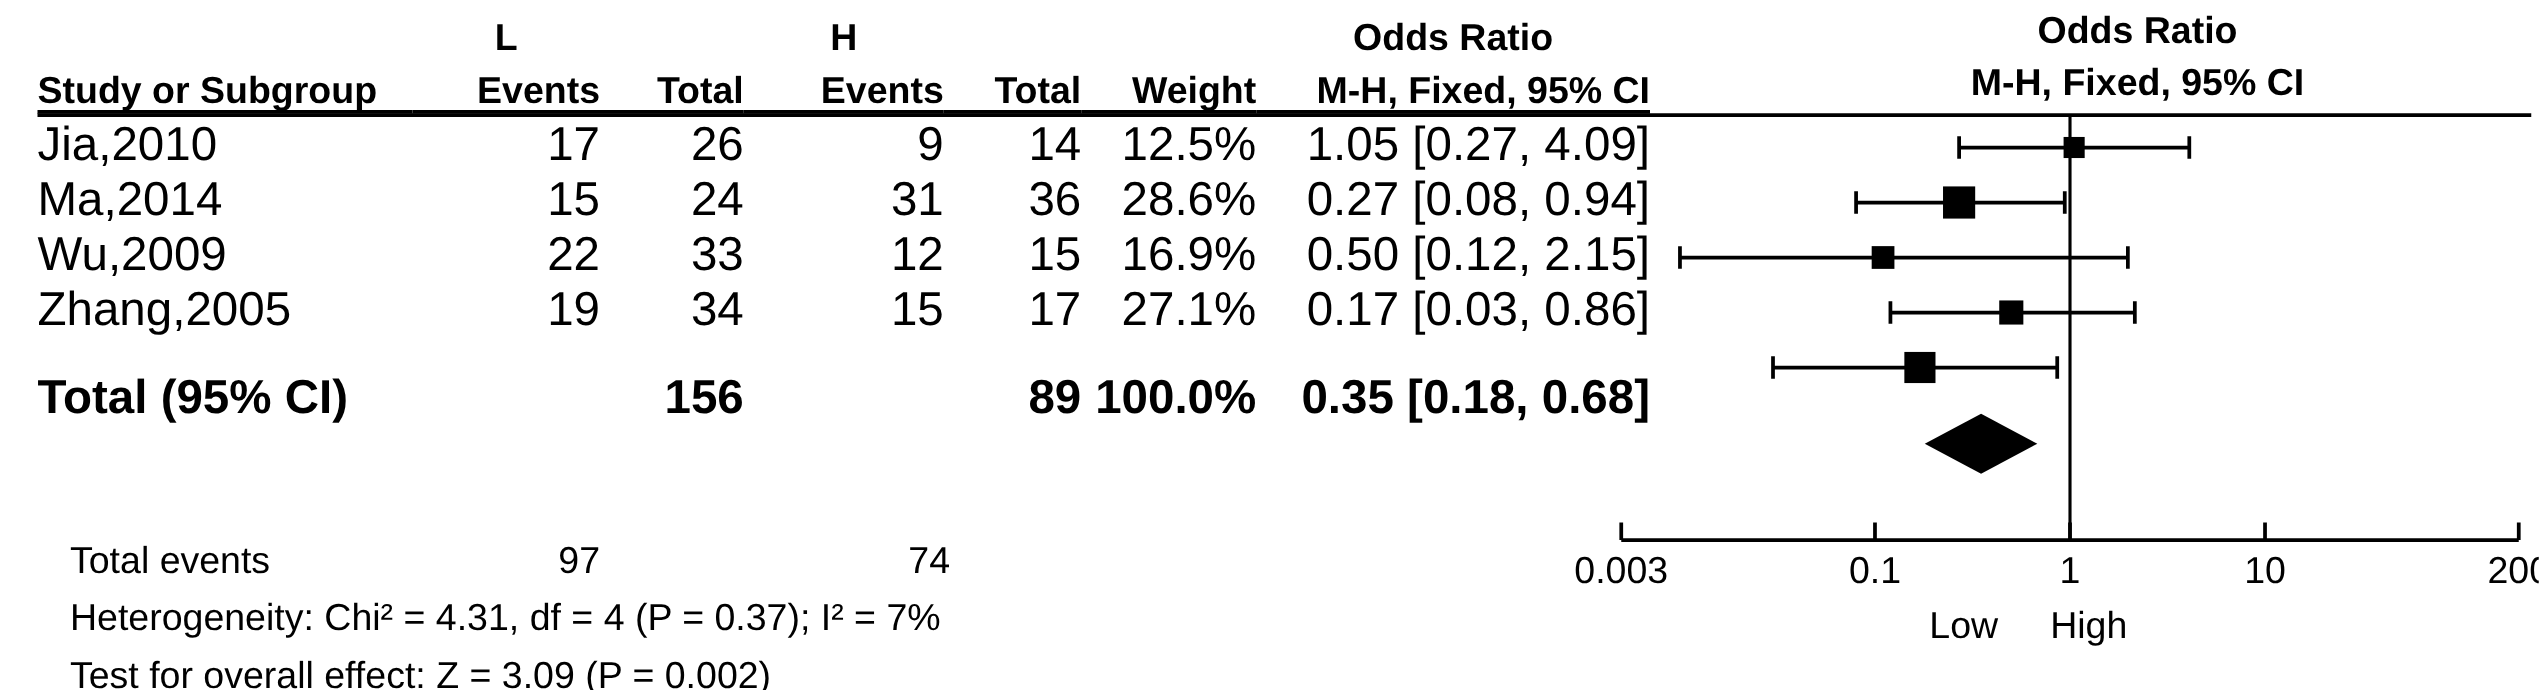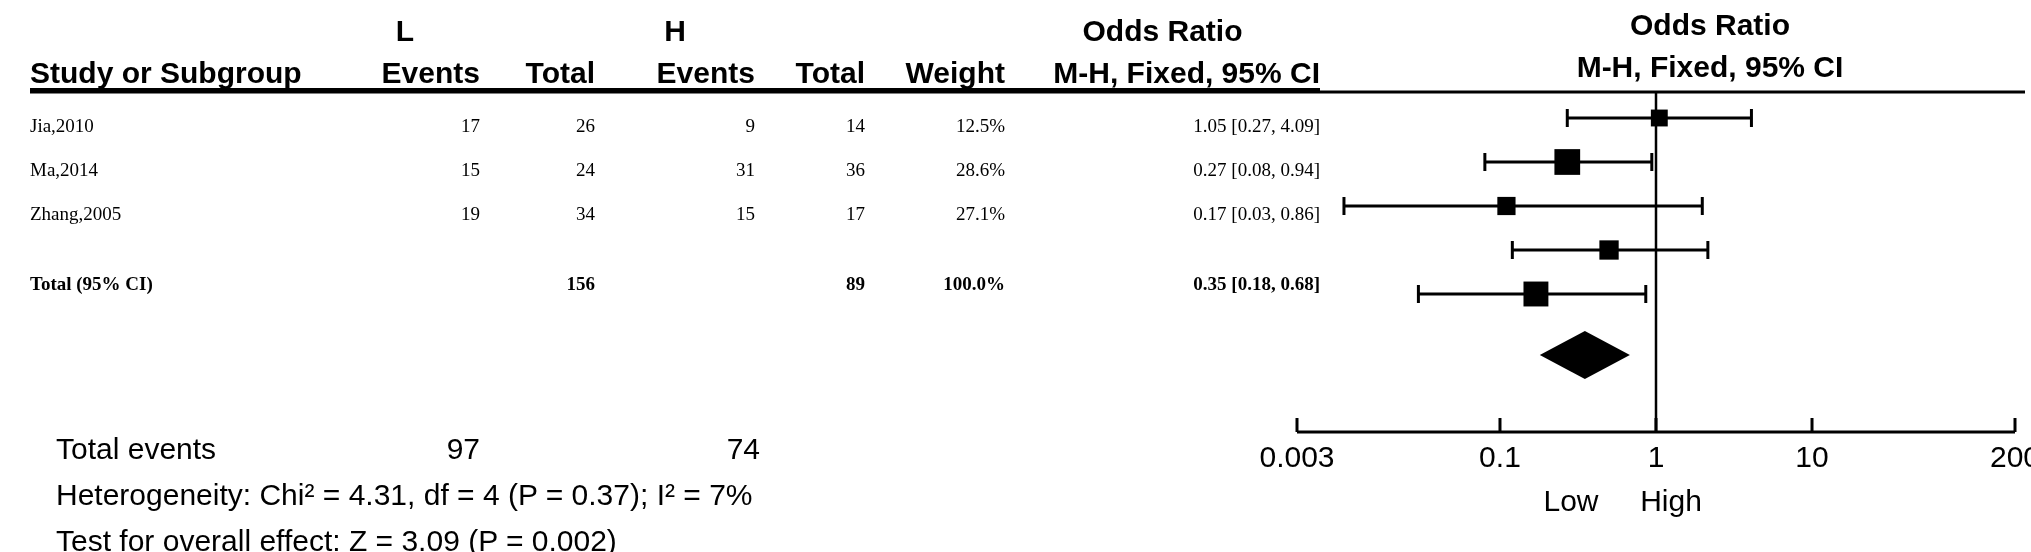--- a/index.html
+++ b/index.html
@@ -58,22 +58,21 @@
   .col-study   { width: 300px; text-align: left; }
   .col-le      { width: 150px; text-align: right; }
   .col-lt      { width: 115px; text-align: right; }
   .col-he      { width: 160px; text-align: right; }
   .col-ht      { width: 110px; text-align: right; }
   .col-wt      { width: 140px; text-align: right; }
   .col-or      { width: 315px; text-align: right; }
 
   .data-row td {
     height: 44px;
-    font-size: 19px;
-    font-family: Liberation Serif, serif;
+    font-size: 38px;
   }
   .spacer-row td { height: 26px; }
 
   .bold td { font-weight: bold; }
 
   .underline-cell {
     border-bottom: 3px solid #000;
   }
 
   .foot {
@@ -182,20 +181,29 @@
       <tr class="data-row">
         <td class="col-study">Ma,2014</td>
         <td class="col-le">15</td>
         <td class="col-lt">24</td>
         <td class="col-he">31</td>
         <td class="col-ht">36</td>
         <td class="col-wt">28.6%</td>
         <td class="col-or">0.27 [0.08, 0.94]</td>
       </tr>
       <tr class="data-row">
+        <td class="col-study">Wu,2009</td>
+        <td class="col-le">22</td>
+        <td class="col-lt">33</td>
+        <td class="col-he">12</td>
+        <td class="col-ht">15</td>
+        <td class="col-wt">16.9%</td>
+        <td class="col-or">0.50 [0.12, 2.15]</td>
+      </tr>
+      <tr class="data-row">
         <td class="col-study">Zhang,2005</td>
         <td class="col-le">19</td>
         <td class="col-lt">34</td>
         <td class="col-he">15</td>
         <td class="col-ht">17</td>
         <td class="col-wt">27.1%</td>
         <td class="col-or">0.17 [0.03, 0.86]</td>
       </tr>
     </tbody>
   <tbody>

